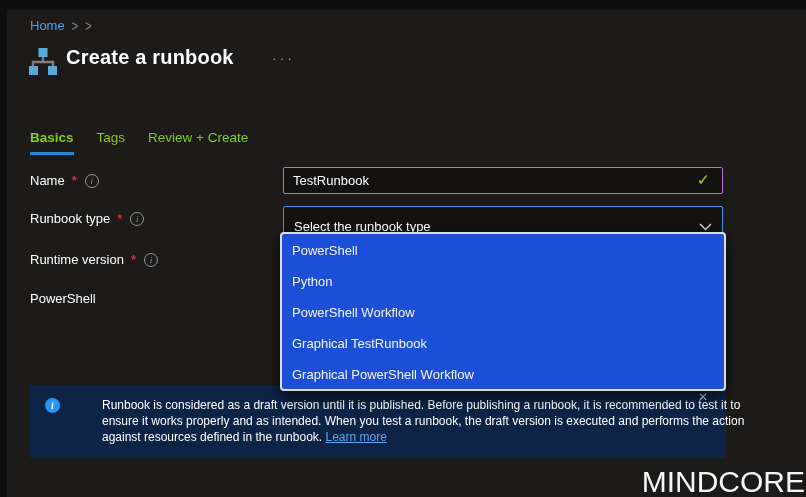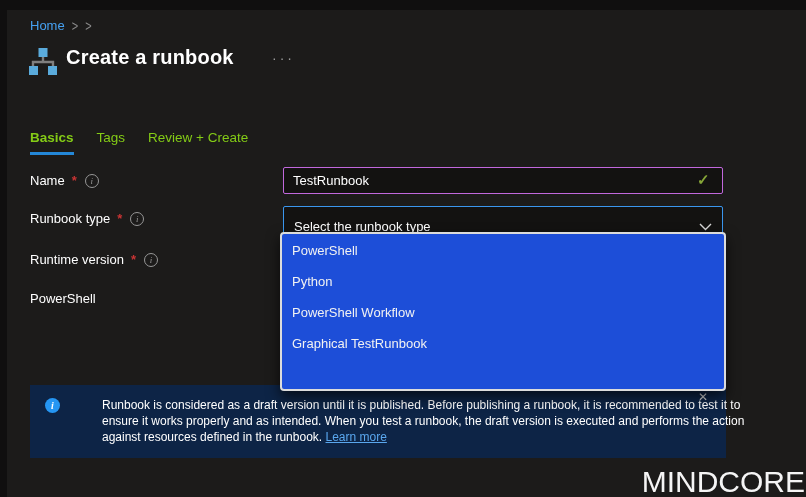--- a/index.html
+++ b/index.html
@@ -129,20 +129,21 @@
           <path d="M1 1 L6.5 6.5 L12 1" stroke="#d8d8d8" stroke-width="1.4" fill="none"></path>
         </svg>
     </span>
   </div>
 
   <div class="dropdown">
     <div class="option">PowerShell</div>
     <div class="option">Python</div>
     <div class="option">PowerShell Workflow</div>
     <div class="option">Graphical TestRunbook</div>
+    <div class="option">Graphical PowerShell Workflow</div>
   </div>
 
   <div class="field-label" style="top:252px;">
     <span>Runtime version</span>
       <span class="req">*</span>
     <span class="info-icon">i</span>
   </div>
 
   <div class="field-label" style="top:291px;">
     <span>PowerShell</span>

